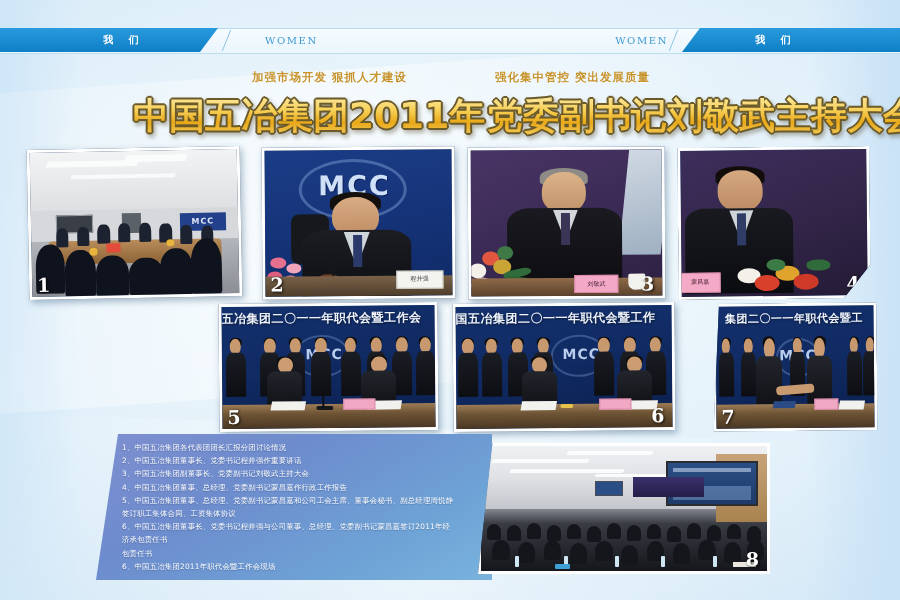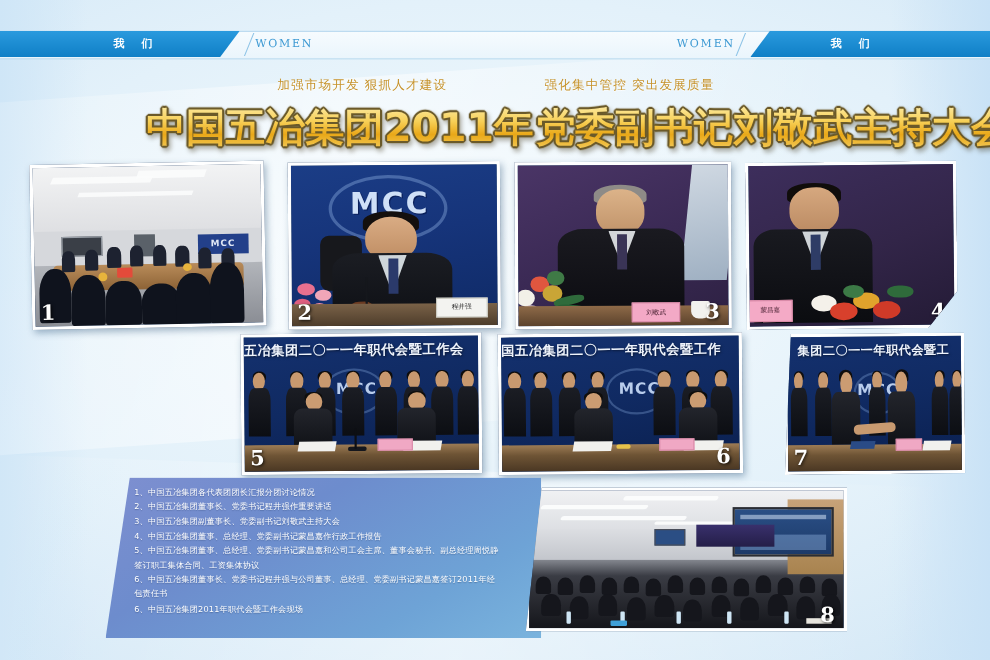--- a/index.html
+++ b/index.html
@@ -34,28 +34,28 @@
     background:linear-gradient(180deg,#f6fbfe 0%,#eaf5fc 100%);}
   .hdr-tab{position:absolute;top:0;height:24px;background:#1e8fd5;
     background:linear-gradient(180deg,#2a9ade 0%,#0f7fc6 100%);
     display:flex;align-items:center;justify-content:center;color:#fff;
     font-size:10px;letter-spacing:6px;font-weight:bold;}
   .hdr-tab.left{left:0;width:218px;
     clip-path:polygon(0 0, 218px 0, 200px 24px, 0 24px);padding-left:30px;box-sizing:border-box;}
   .hdr-tab.right{right:0;width:218px;
     clip-path:polygon(18px 0, 218px 0, 218px 24px, 0 24px);padding-right:30px;box-sizing:border-box;}
   .hdr-en{position:absolute;top:0;height:24px;display:flex;align-items:center;
-    color:#3e9ad3;font-size:10px;letter-spacing:1.6px;font-family:"DejaVu Serif","Liberation Serif",serif;}
+    color:#3e9ad3;font-size:10px;letter-spacing:1.6px;font-family:"DejaVu Serif","Liberation Serif",serif;margin-left:33px;}
   .hdr-en.left{left:232px;}
   .hdr-en.right{right:232px;}
   .hdr-slash{position:absolute;top:2px;width:1px;height:21px;background:#8dc3e6;}
 
   
   .subtitle-row{position:absolute;top:70px;left:0;width:900px;height:18px;}
-  .subtitle{position:absolute;top:0;font-size:11.5px;font-weight:normal;color:#c6932c;
+  .subtitle{position:absolute;top:0;font-size:11.5px;font-weight:bold;color:#c6932c;
     letter-spacing:1px;text-shadow:0 1px 0 rgba(255,255,255,.8);}
   .subtitle.s1{left:252px;}
   .subtitle.s2{left:495px;}
 
   .title-row{position:absolute;top:92px;left:0;width:744px;height:46px;}
   .title{position:absolute;top:0;font-size:36px;font-weight:bold;letter-spacing:0px;
     font-family:"DejaVu Sans","Liberation Sans",sans-serif;
     color:#f5c242;
     background:linear-gradient(180deg,#fdf0b4 0%,#f7cf55 38%,#e9a818 62%,#f6d873 100%);
     -webkit-background-clip:text;background-clip:text;-webkit-text-fill-color:transparent;
@@ -564,20 +564,21 @@
   </div>
 
   <div class="caption-panel">
     <div class="line">1、中国五冶集团各代表团团长汇报分团讨论情况</div>
     <div class="line">2、中国五冶集团董事长、党委书记程井强作重要讲话</div>
     <div class="line">3、中国五冶集团副董事长、党委副书记刘敬武主持大会</div>
     <div class="line">4、中国五冶集团董事、总经理、党委副书记蒙昌嘉作行政工作报告</div>
     <div class="line">5、中国五冶集团董事、总经理、党委副书记蒙昌嘉和公司工会主席、董事会秘书、副总经理周悦静</div>
     <div class="line indent">签订职工集体合同、工资集体协议</div>
     <div class="line">6、中国五冶集团董事长、党委书记程井强与公司董事、总经理、党委副书记蒙昌嘉签订2011年经</div>
+    <div class="line indent">济承包责任书</div>
     <div class="line indent">包责任书</div>
     <div class="line">6、中国五冶集团2011年职代会暨工作会现场</div>
   </div>
 
   <div class="photo p8">
     <div class="scene">
       <div class="room"></div>
       <div class="ceil"></div>
       <div class="cbar" style="left:4%;top:10%;width:34%;height:3%;transform:skewX(-30deg);"></div>
       <div class="cbar" style="left:10%;top:18%;width:40%;height:3%;transform:skewX(-26deg);"></div>

